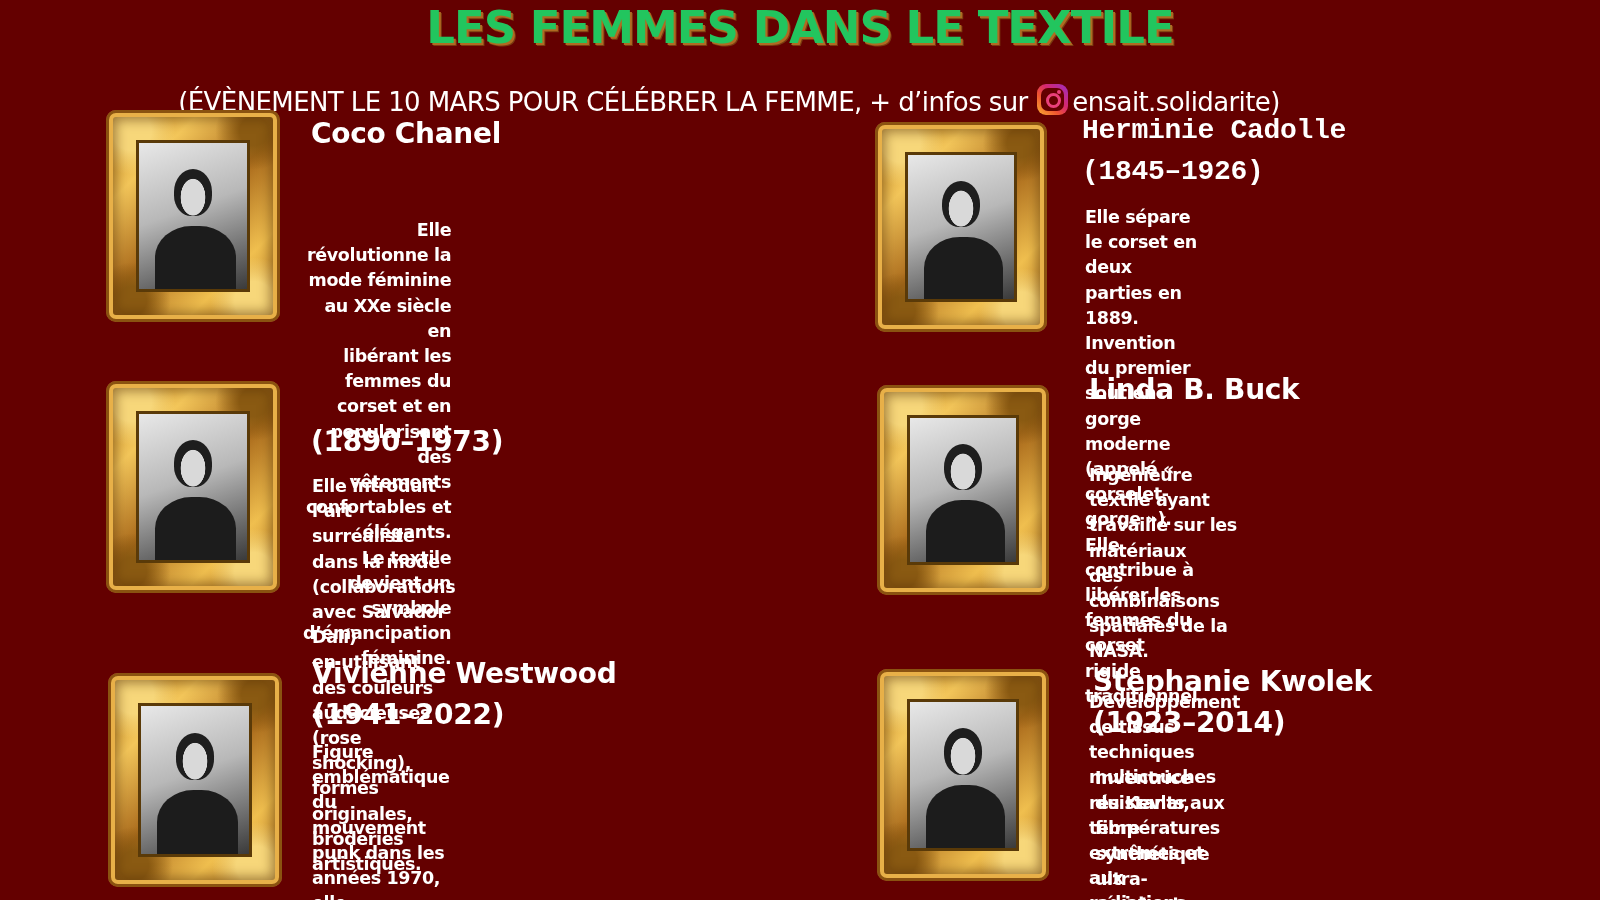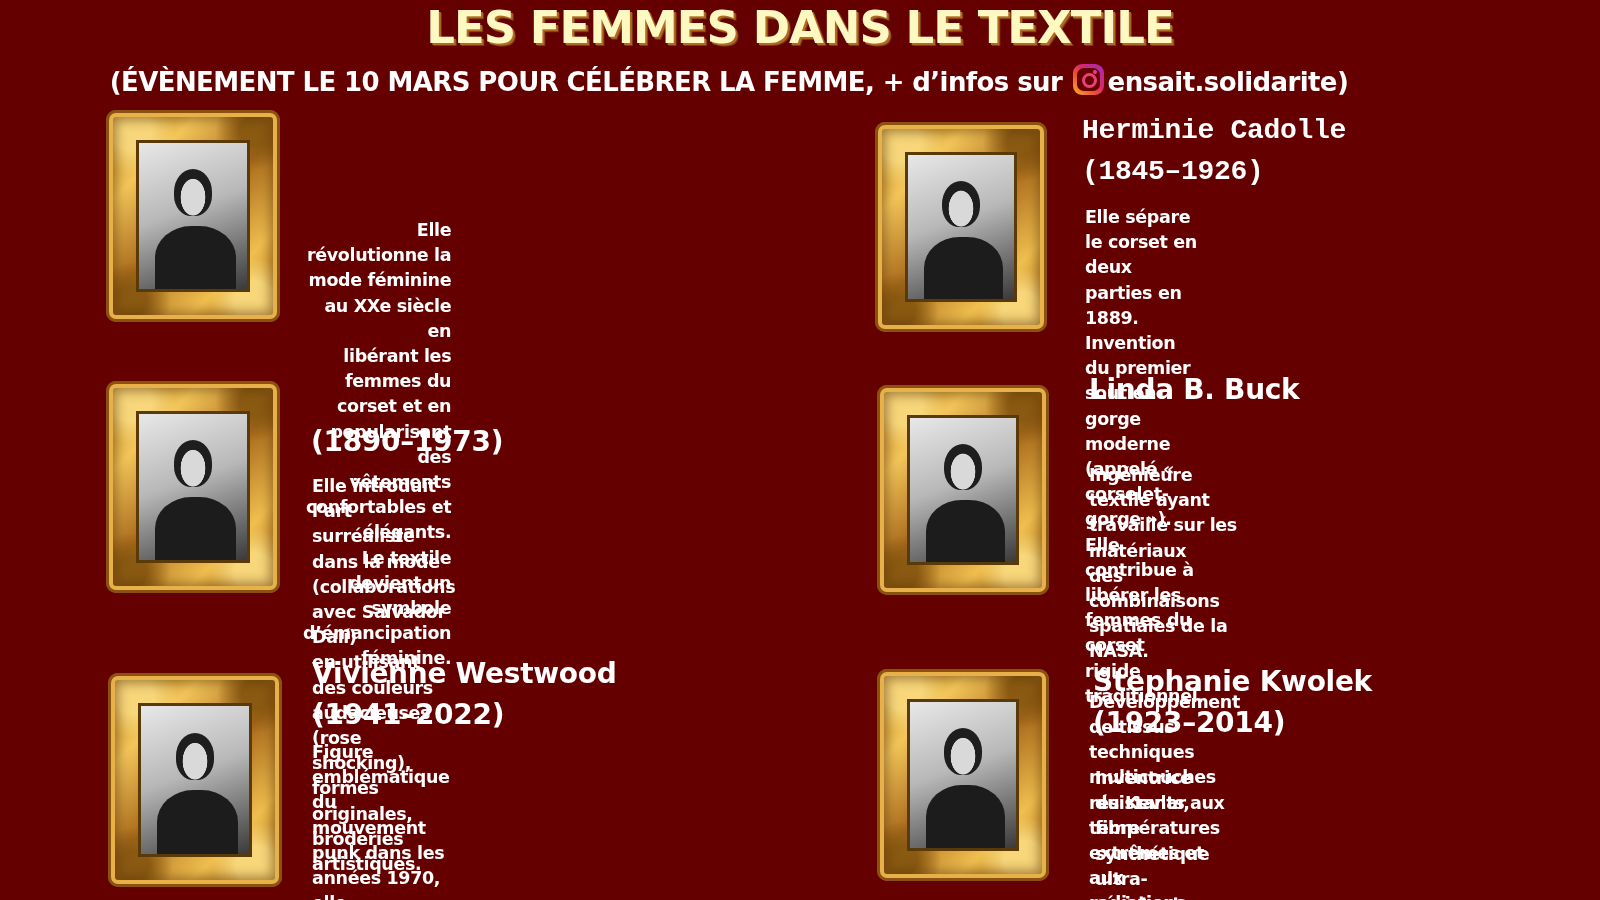--- a/index.html
+++ b/index.html
@@ -7,28 +7,28 @@
     width:1600px; height:900px; overflow:hidden;
     background:#640000;
     font-family:"Liberation Sans", "DejaVu Sans", sans-serif;
     color:#ffffff;
     position:relative;
   }
   .title {
     position:absolute; left:0; top:0; width:1600px; text-align:center;
     font-family:"DejaVu Sans", sans-serif;
     font-size:45px; font-weight:bold; letter-spacing:-1px;
-    color:#fef9c3;
+    color:#22c55e;
     text-shadow:2px 2px 0 #b06a22, 3px 3px 0 #7a3a10;
     line-height:54px; margin-top:1px;
   }
   .subtitle {
-    position:absolute; left:0; top:60px; width:1458px; text-align:center;
+    position:absolute; left:0; top:80px; width:1458px; text-align:center;
     font-family:"DejaVu Sans", sans-serif;
-    font-size:26px; font-weight:bold; letter-spacing:-0.6px; line-height:44px;
+    font-size:26px; font-weight:normal; letter-spacing:-0.6px; line-height:44px;
     white-space:nowrap;
   }
   .ig-icon {
     display:inline-block; width:31px; height:31px; vertical-align:-4px;
     border-radius:9px; position:relative; margin:0 4px 0 2px;
     background:linear-gradient(45deg,#f9b233 0%,#f0552f 35%,#d6286f 60%,#9b2ec3 100%);
   }
   .ig-icon::before {
     content:""; position:absolute; left:4px; top:4px; width:23px; height:23px;
     border-radius:7px; background:#640000;
@@ -80,21 +80,21 @@
 <div class="title">LES FEMMES DANS LE TEXTILE</div>
 <div class="subtitle"><span>(ÉVÈNEMENT LE 10 MARS POUR CÉLÉBRER LA FEMME, + d’infos sur</span> <span class="ig-icon"><span class="ig-dot"></span></span><span>ensait.solidarite)</span></div>
 
 <div class="card">
   <div class="frame" style="left:106px;top:110px;width:174px;height:212px;">
     <div class="photo">
         <div class="head"></div>
         <div class="body"></div>
       </div>
   </div>
-  <div class="name" style="left:311px;top:113px;"><br></div>
+  <div class="name" style="left:311px;top:113px;"><span>Coco Chanel</span><br></div>
   <div class="desc" style="left:303px;top:218px;text-align:right;">Elle révolutionne la mode féminine au XXe siècle en
 libérant les femmes du corset et en popularisant des
 vêtements confortables et élégants.
 Le textile devient un symbole d’émancipation féminine.</div>
 </div>
 
 <div class="card">
   <div class="frame" style="left:875px;top:122px;width:172px;height:210px;">
     <div class="photo">
         <div class="head"></div>

